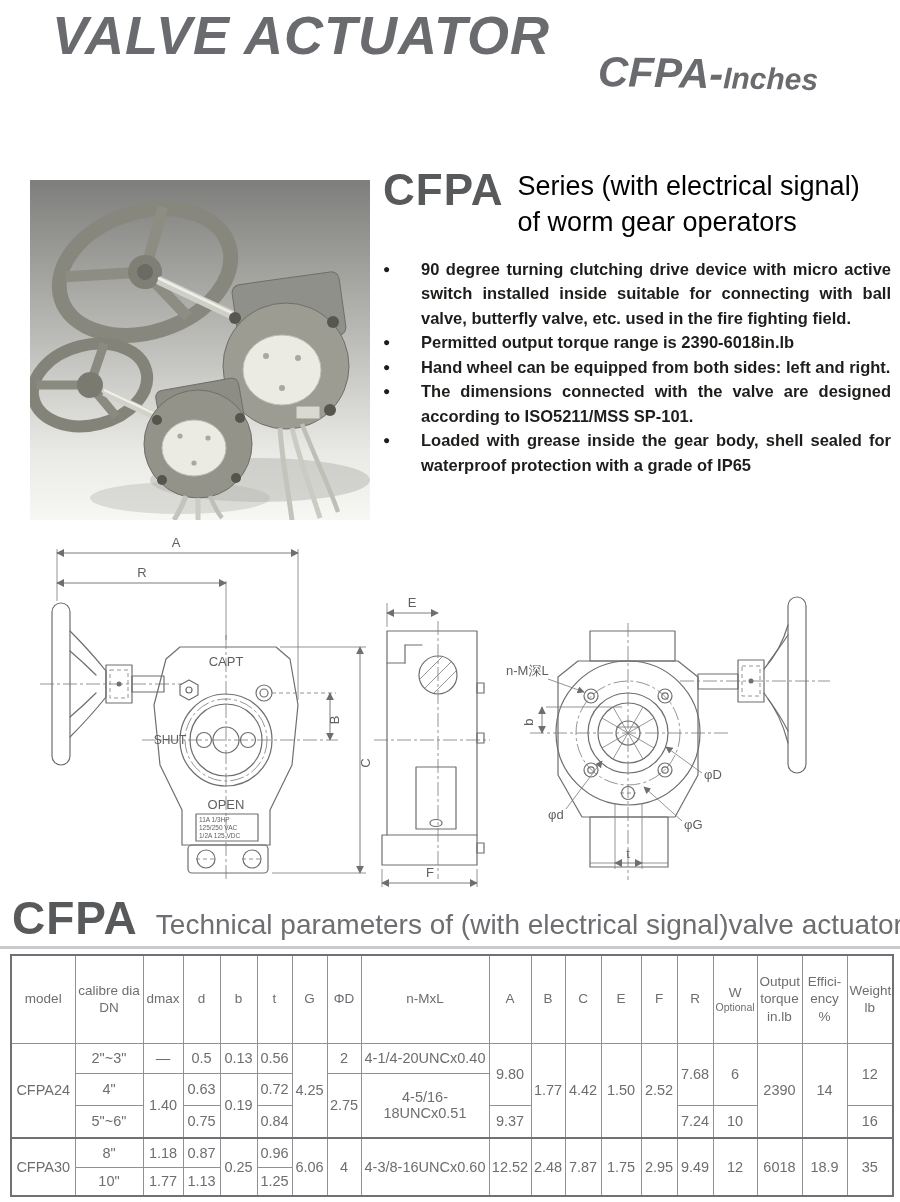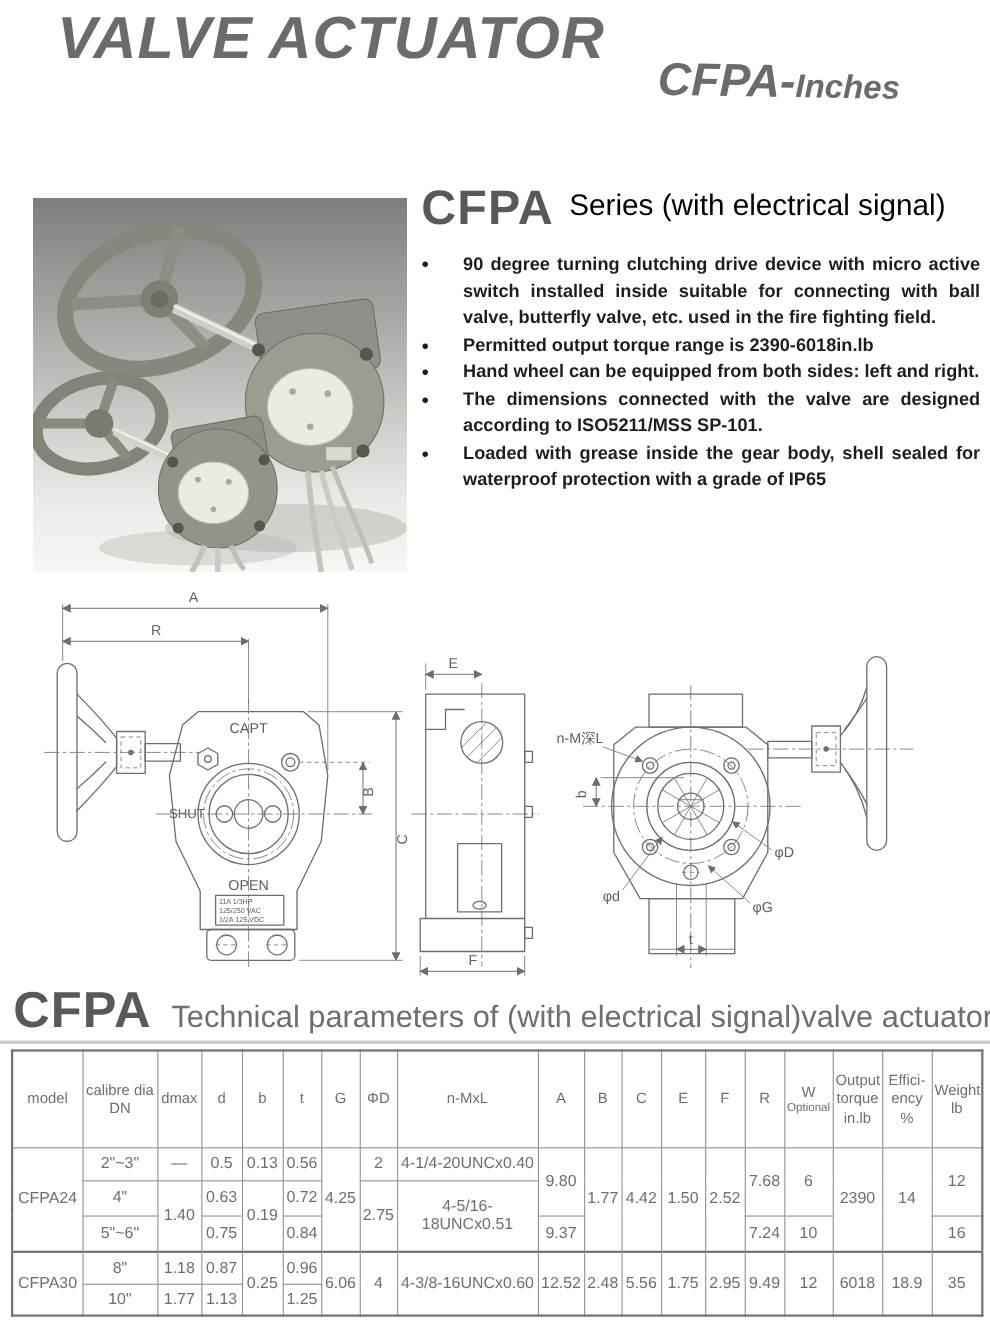--- a/index.html
+++ b/index.html
@@ -131,20 +131,21 @@
         <path d="M180,316 C184,326 188,333 192,338" stroke="#bfbfb7" stroke-width="4.5" fill="none"></path>
       </g>
     </svg>
   </div>
 
   <div class="intro">
     <div class="intro-head">
       <div class="brand">CFPA</div>
       <div class="series">
         <div>Series (with electrical signal)</div>
+        <div>of worm gear operators</div>
       </div>
     </div>
     <ul class="features">
       <li>
           <span class="dot">●</span>
           <span class="ftext">90 degree turning clutching drive device with micro active switch installed inside suitable for connecting with ball valve, butterfly valve, etc. used in the fire fighting field.</span>
         </li>
       <li>
           <span class="dot">●</span>
           <span class="ftext">Permitted output torque range is 2390-6018in.lb</span>
@@ -427,21 +428,21 @@
         <td>8"</td>
         <td>1.18</td>
         <td>0.87</td>
         <td rowspan="2" class="vb">0.25</td>
         <td>0.96</td>
         <td rowspan="2">6.06</td>
         <td rowspan="2">4</td>
         <td rowspan="2">4-3/8-16UNCx0.60</td>
         <td rowspan="2">12.52</td>
         <td rowspan="2">2.48</td>
-        <td rowspan="2">5.56</td>
+        <td rowspan="2">7.87</td>
         <td rowspan="2">1.75</td>
         <td rowspan="2">2.95</td>
         <td rowspan="2">9.49</td>
         <td rowspan="2">12</td>
         <td rowspan="2">6018</td>
         <td rowspan="2">18.9</td>
         <td rowspan="2">35</td>
       </tr>
       <tr class="r5">
         <td>10"</td>

